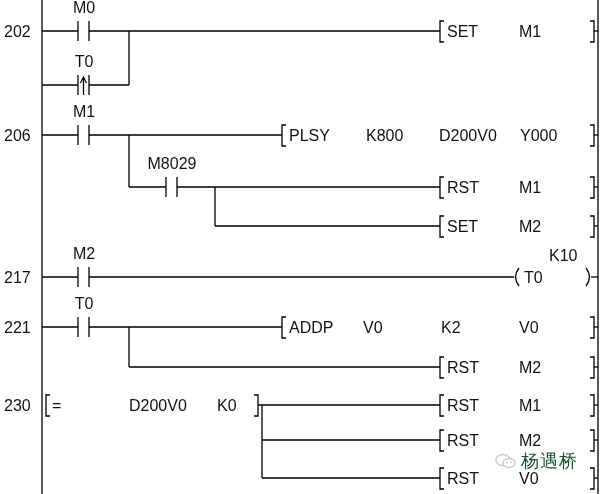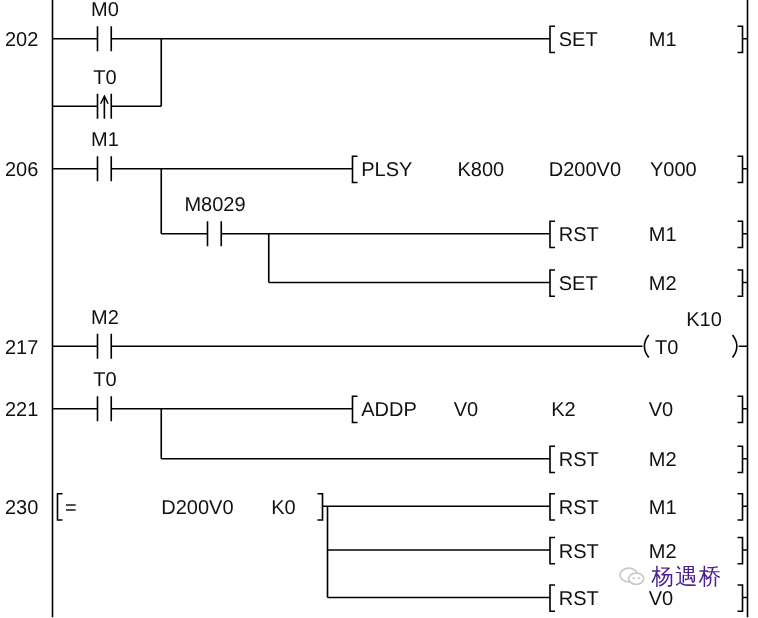--- a/index.html
+++ b/index.html
@@ -1,19 +1,19 @@
 <!DOCTYPE html>
 <html><head>
 <meta charset="utf-8">
 <style>
   html,body{margin:0;padding:0;background:#fff;}
   body{width:606px;height:494px;overflow:hidden;position:relative;font-family:"Liberation Sans",sans-serif;}
   #ladder{position:absolute;left:0;top:0;}
   #ladder text{font-family:"Liberation Sans",sans-serif;font-size:16px;fill:#111;}
-  .wm{position:absolute;left:495px;top:449px;font-family:"DejaVu Sans",sans-serif;font-size:18px;color:#4c1d95;letter-spacing:1px;}
+  .wm{position:absolute;left:495px;top:449px;font-family:"DejaVu Sans",sans-serif;font-size:18px;color:#14532d;letter-spacing:1px;}
   .wm-icon{display:inline-block;width:22px;height:16px;vertical-align:-2px;margin-right:4px;}
 </style>
 </head>
 <body>
 
 <svg id="ladder" width="606" height="494" viewBox="0 0 606 494">
     <line x1="42" y1="0" x2="42" y2="494" stroke="#000" stroke-width="1.3"></line>
     <line x1="598" y1="0" x2="598" y2="494" stroke="#000" stroke-width="1.3"></line>
     <text x="4" y="37" text-anchor="start">202</text>
     <line x1="42" y1="31" x2="78" y2="31" stroke="#000" stroke-width="1.3"></line>

